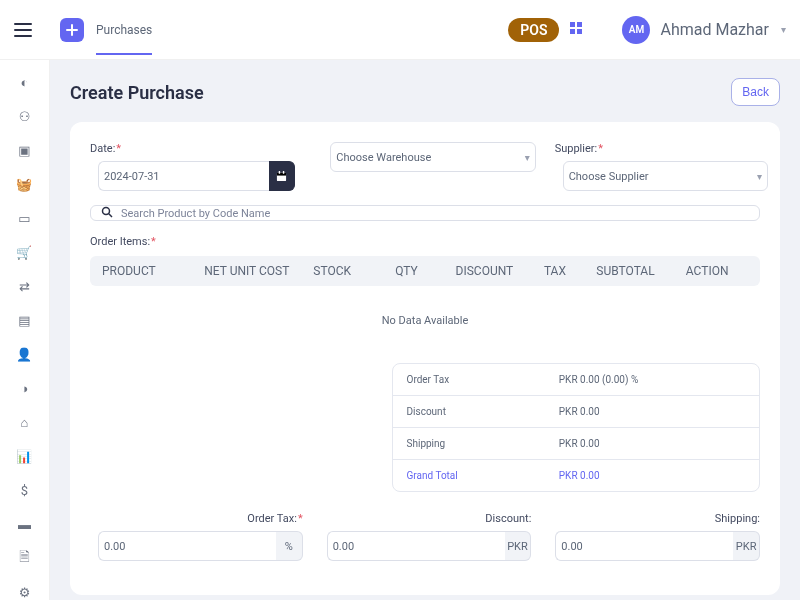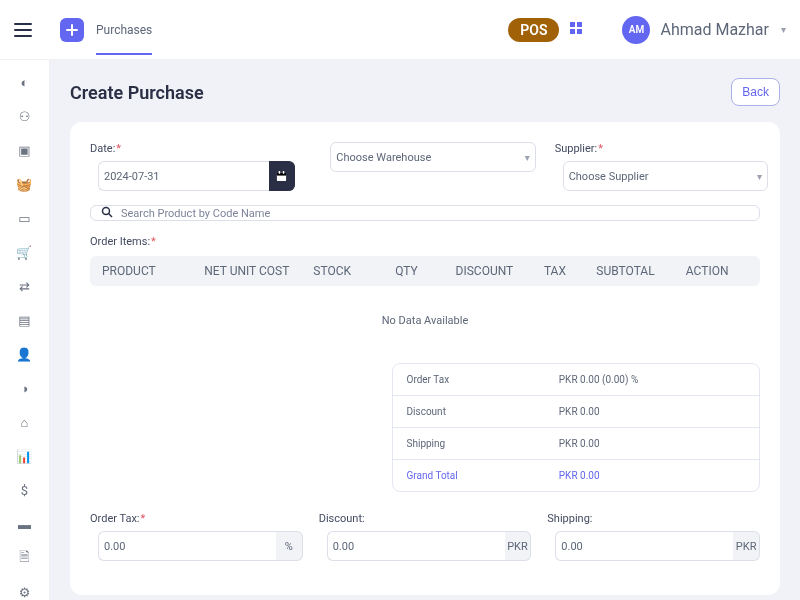--- a/index.html
+++ b/index.html
@@ -46,21 +46,21 @@
 .thead div:first-child { text-align: left; }
 .empty { text-align: center; font-size: 11px; color: #5d6778; padding: 28px 0 36px 0; }
 
 .summary { width: 55%; margin-left: auto; border: 1px solid #e4e7ef; border-radius: 8px; overflow: hidden; margin-bottom: 20px; }
 .summary .srow { display: flex; padding: 10px 14px; border-bottom: 1px solid #e4e7ef; font-size: 10px; }
 .summary .srow:last-child { border-bottom: 0; }
 .summary .slabel { width: 45%; color: #5d6778; }
 .summary .sval { color: #5d6778; }
 .summary .gt { color: #6366f1; }
 
-.bottom-row { display: grid; grid-template-columns: 1fr 1fr 1fr; gap: 16px; margin-bottom: 14px; }
+.bottom-row { display: grid; grid-template-columns: 1fr 1fr 1fr; gap: 16px; margin-bottom: 14px; text-align: right; }
 </style>
 </head>
 <body>
 
 <div class="topbar">
   <div class="hamburger">
       <span></span>
       <span></span>
       <span></span>
     </div>

